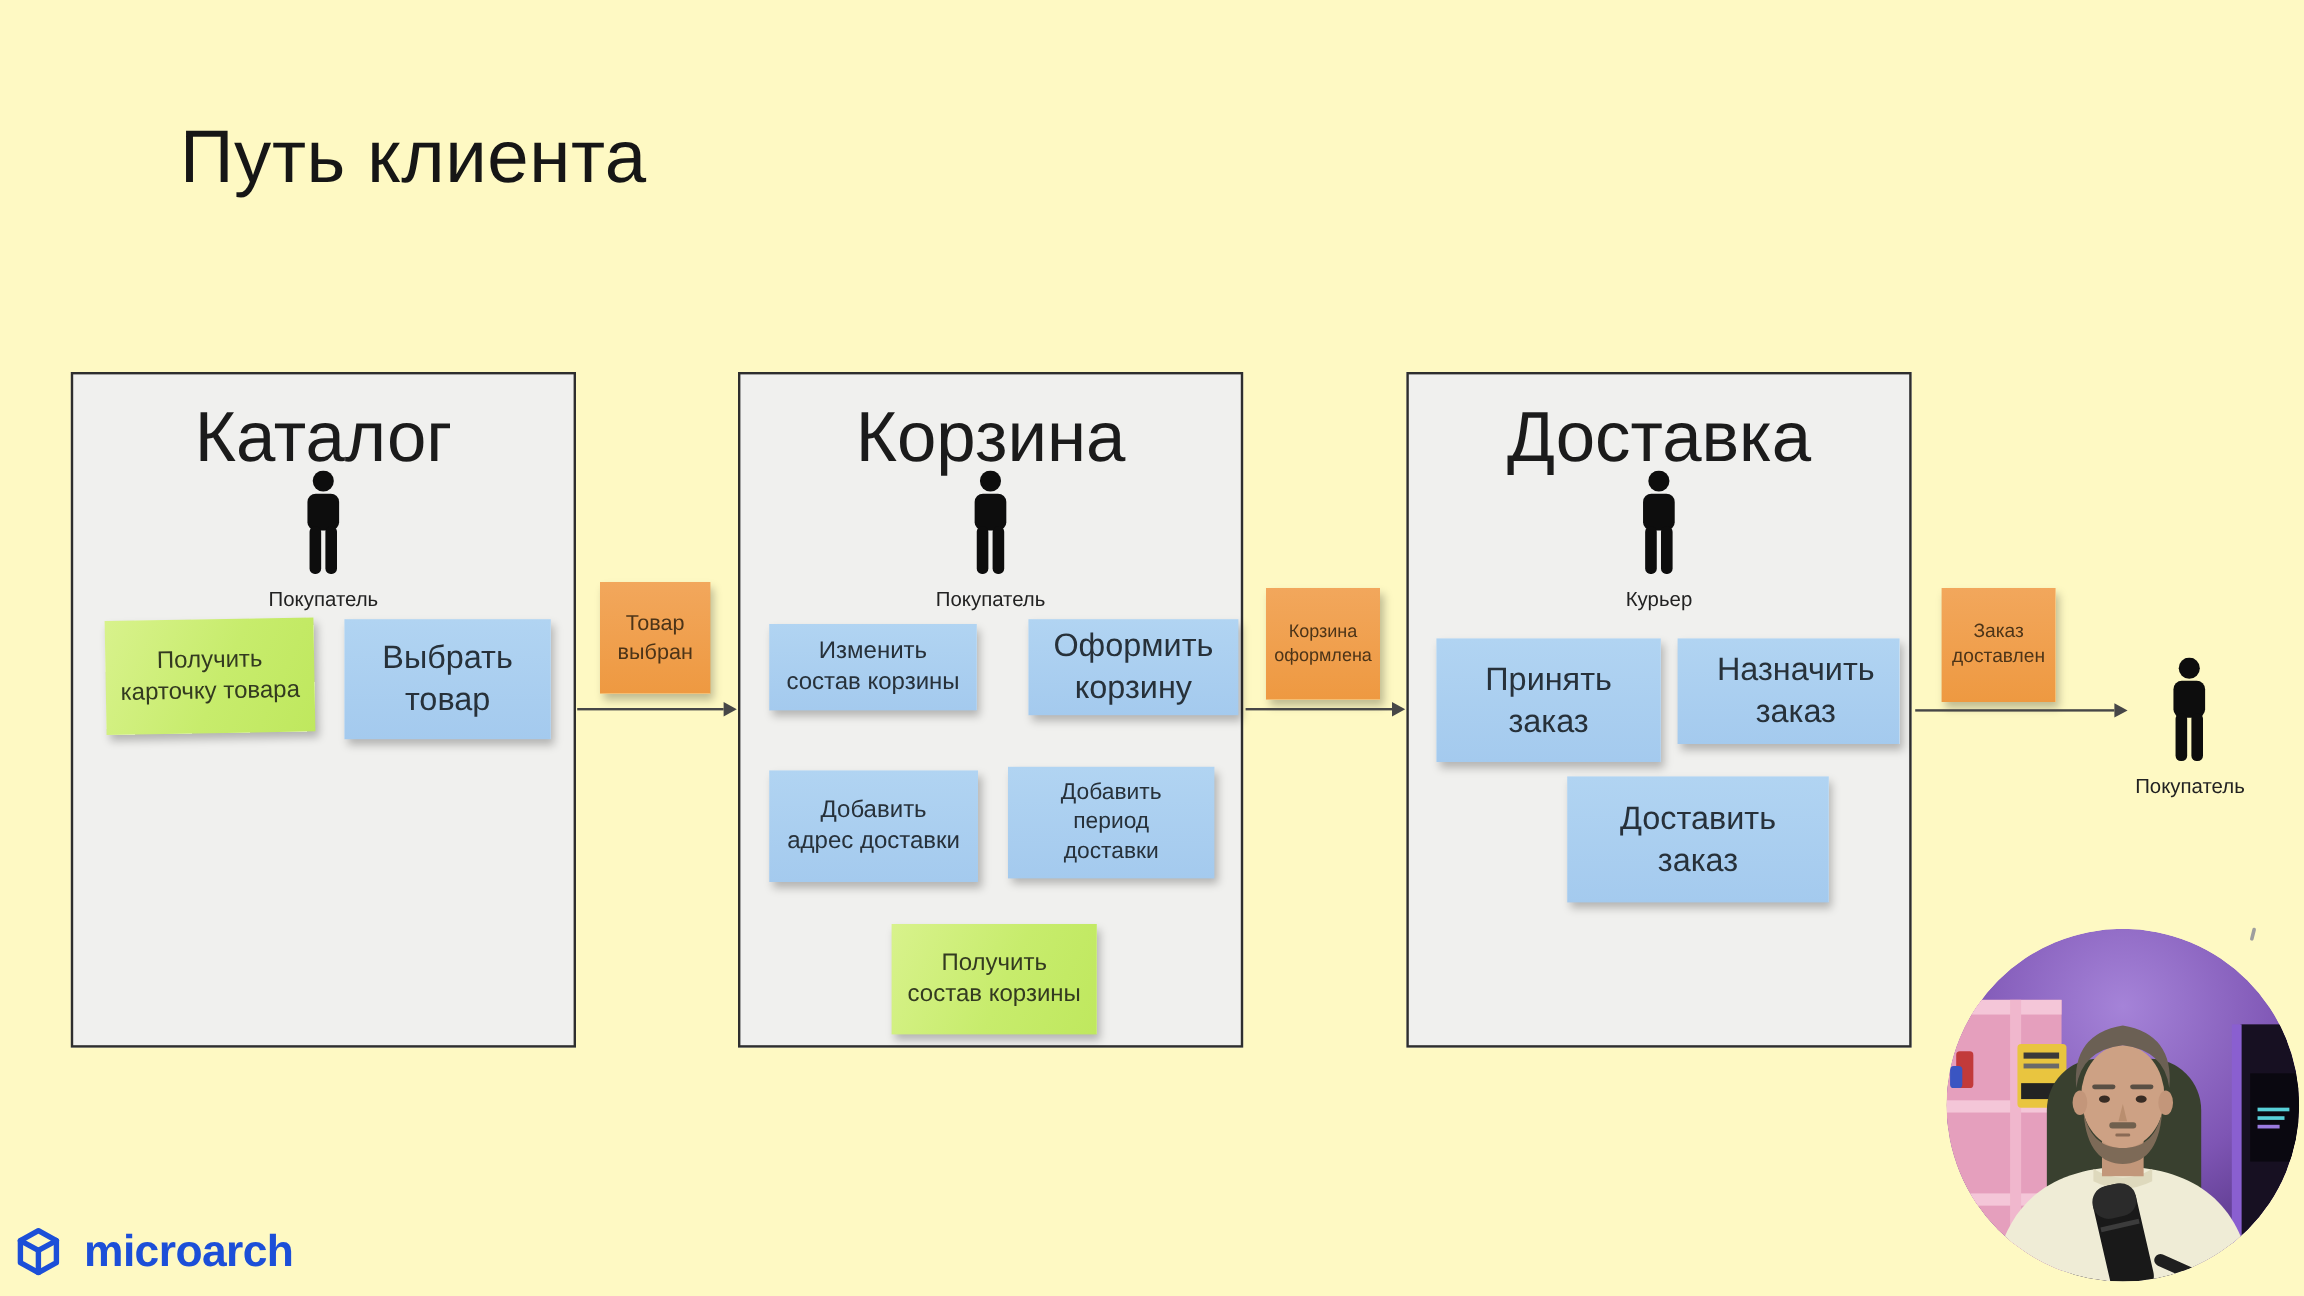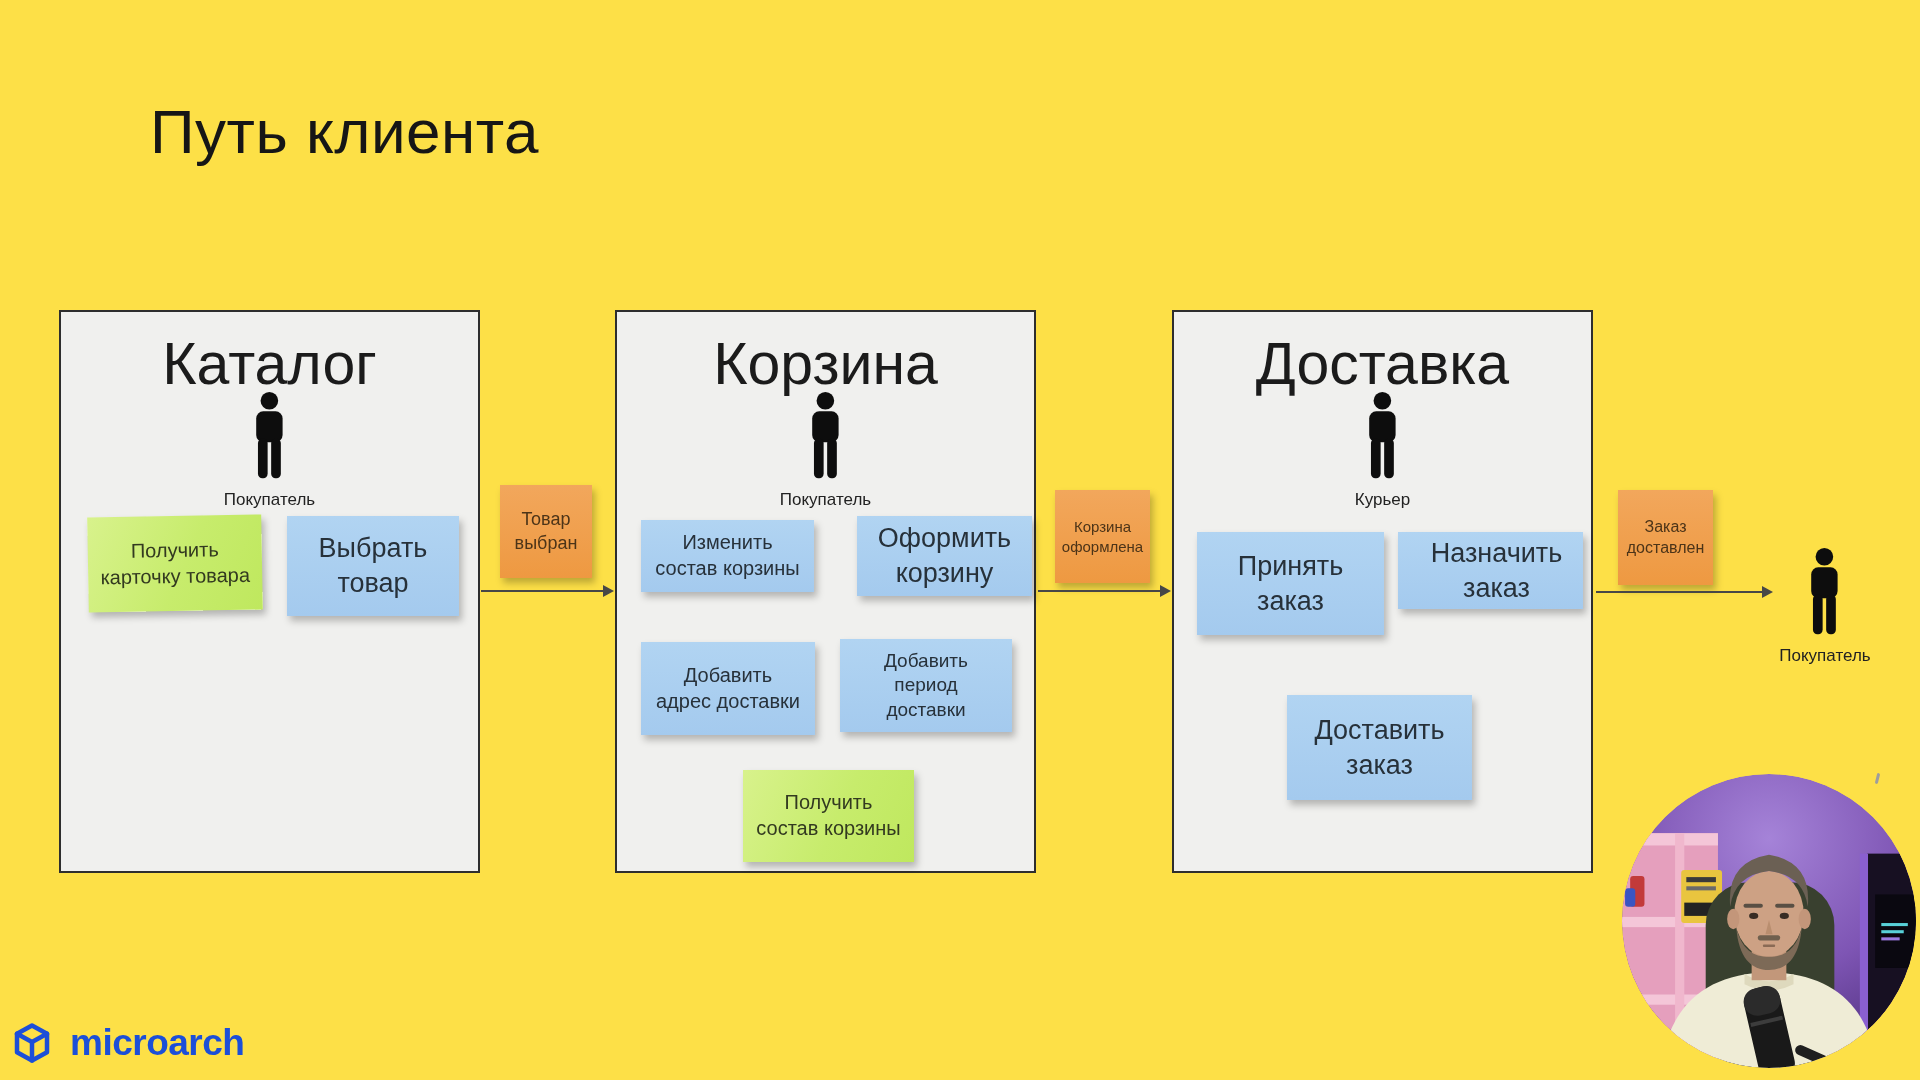--- a/index.html
+++ b/index.html
@@ -1,17 +1,17 @@
 <!DOCTYPE html>
 <html><head>
 <meta charset="utf-8">
 <style>
   html,body{margin:0;padding:0;background:#fff;}
   .slide{
-    position:relative; width:1920px; height:1080px; background:#fde047;
+    position:relative; width:1920px; height:1080px; background:#fef9c3;
     overflow:hidden; font-family:"Liberation Sans", sans-serif;
   }
   .title{
     position:absolute; left:150px; top:96px; margin:0;
     font-size:62px; font-weight:400; color:#161616; letter-spacing:0.5px;
   }
   
   .stage{
     position:absolute; top:310px; width:421px; height:563px;
     background:#f0f0ee; border:2px solid #2e2e2e; box-sizing:border-box;
@@ -48,22 +48,22 @@
   .n-getcard{left:27px; top:204px; width:174px; height:95px; transform:rotate(-1deg);}
   .n-choose{left:226px; top:204px; width:172px; height:100px;}
   
   .n-editcart{left:24px; top:208px; width:173px; height:72px;}
   .n-checkout{left:240px; top:204px; width:175px; height:80px;}
   .n-address{left:24px; top:330px; width:174px; height:93px;}
   .n-period{left:223px; top:327px; width:172px; height:93px;}
   .n-getcart{left:126px; top:458px; width:171px; height:92px;}
   
   .n-accept{left:23px; top:220px; width:187px; height:103px;}
-  .n-assign{left:224px; top:220px; width:185px; height:77px;padding-left:16px;}
-  .n-deliver{left:113px; top:335px; width:185px; height:105px;margin-top:48px;}
+  .n-assign{left:224px; top:220px; width:185px; height:88px;padding-left:16px;}
+  .n-deliver{left:132px; top:335px; width:218px; height:105px;}
   
   .t-product{left:500px; top:485px; width:92px; height:93px;}
   .t-cart{left:1055px; top:490px; width:95px; height:93px;}
   .t-order{left:1618px; top:490px; width:95px; height:95px;}
   
   .arrow{position:absolute; height:2px; background:#474747;}
   .arrow::after{
     content:""; position:absolute; right:-11px; top:-5px;
     border-left:11px solid #474747; border-top:6px solid transparent; border-bottom:6px solid transparent;
   }

